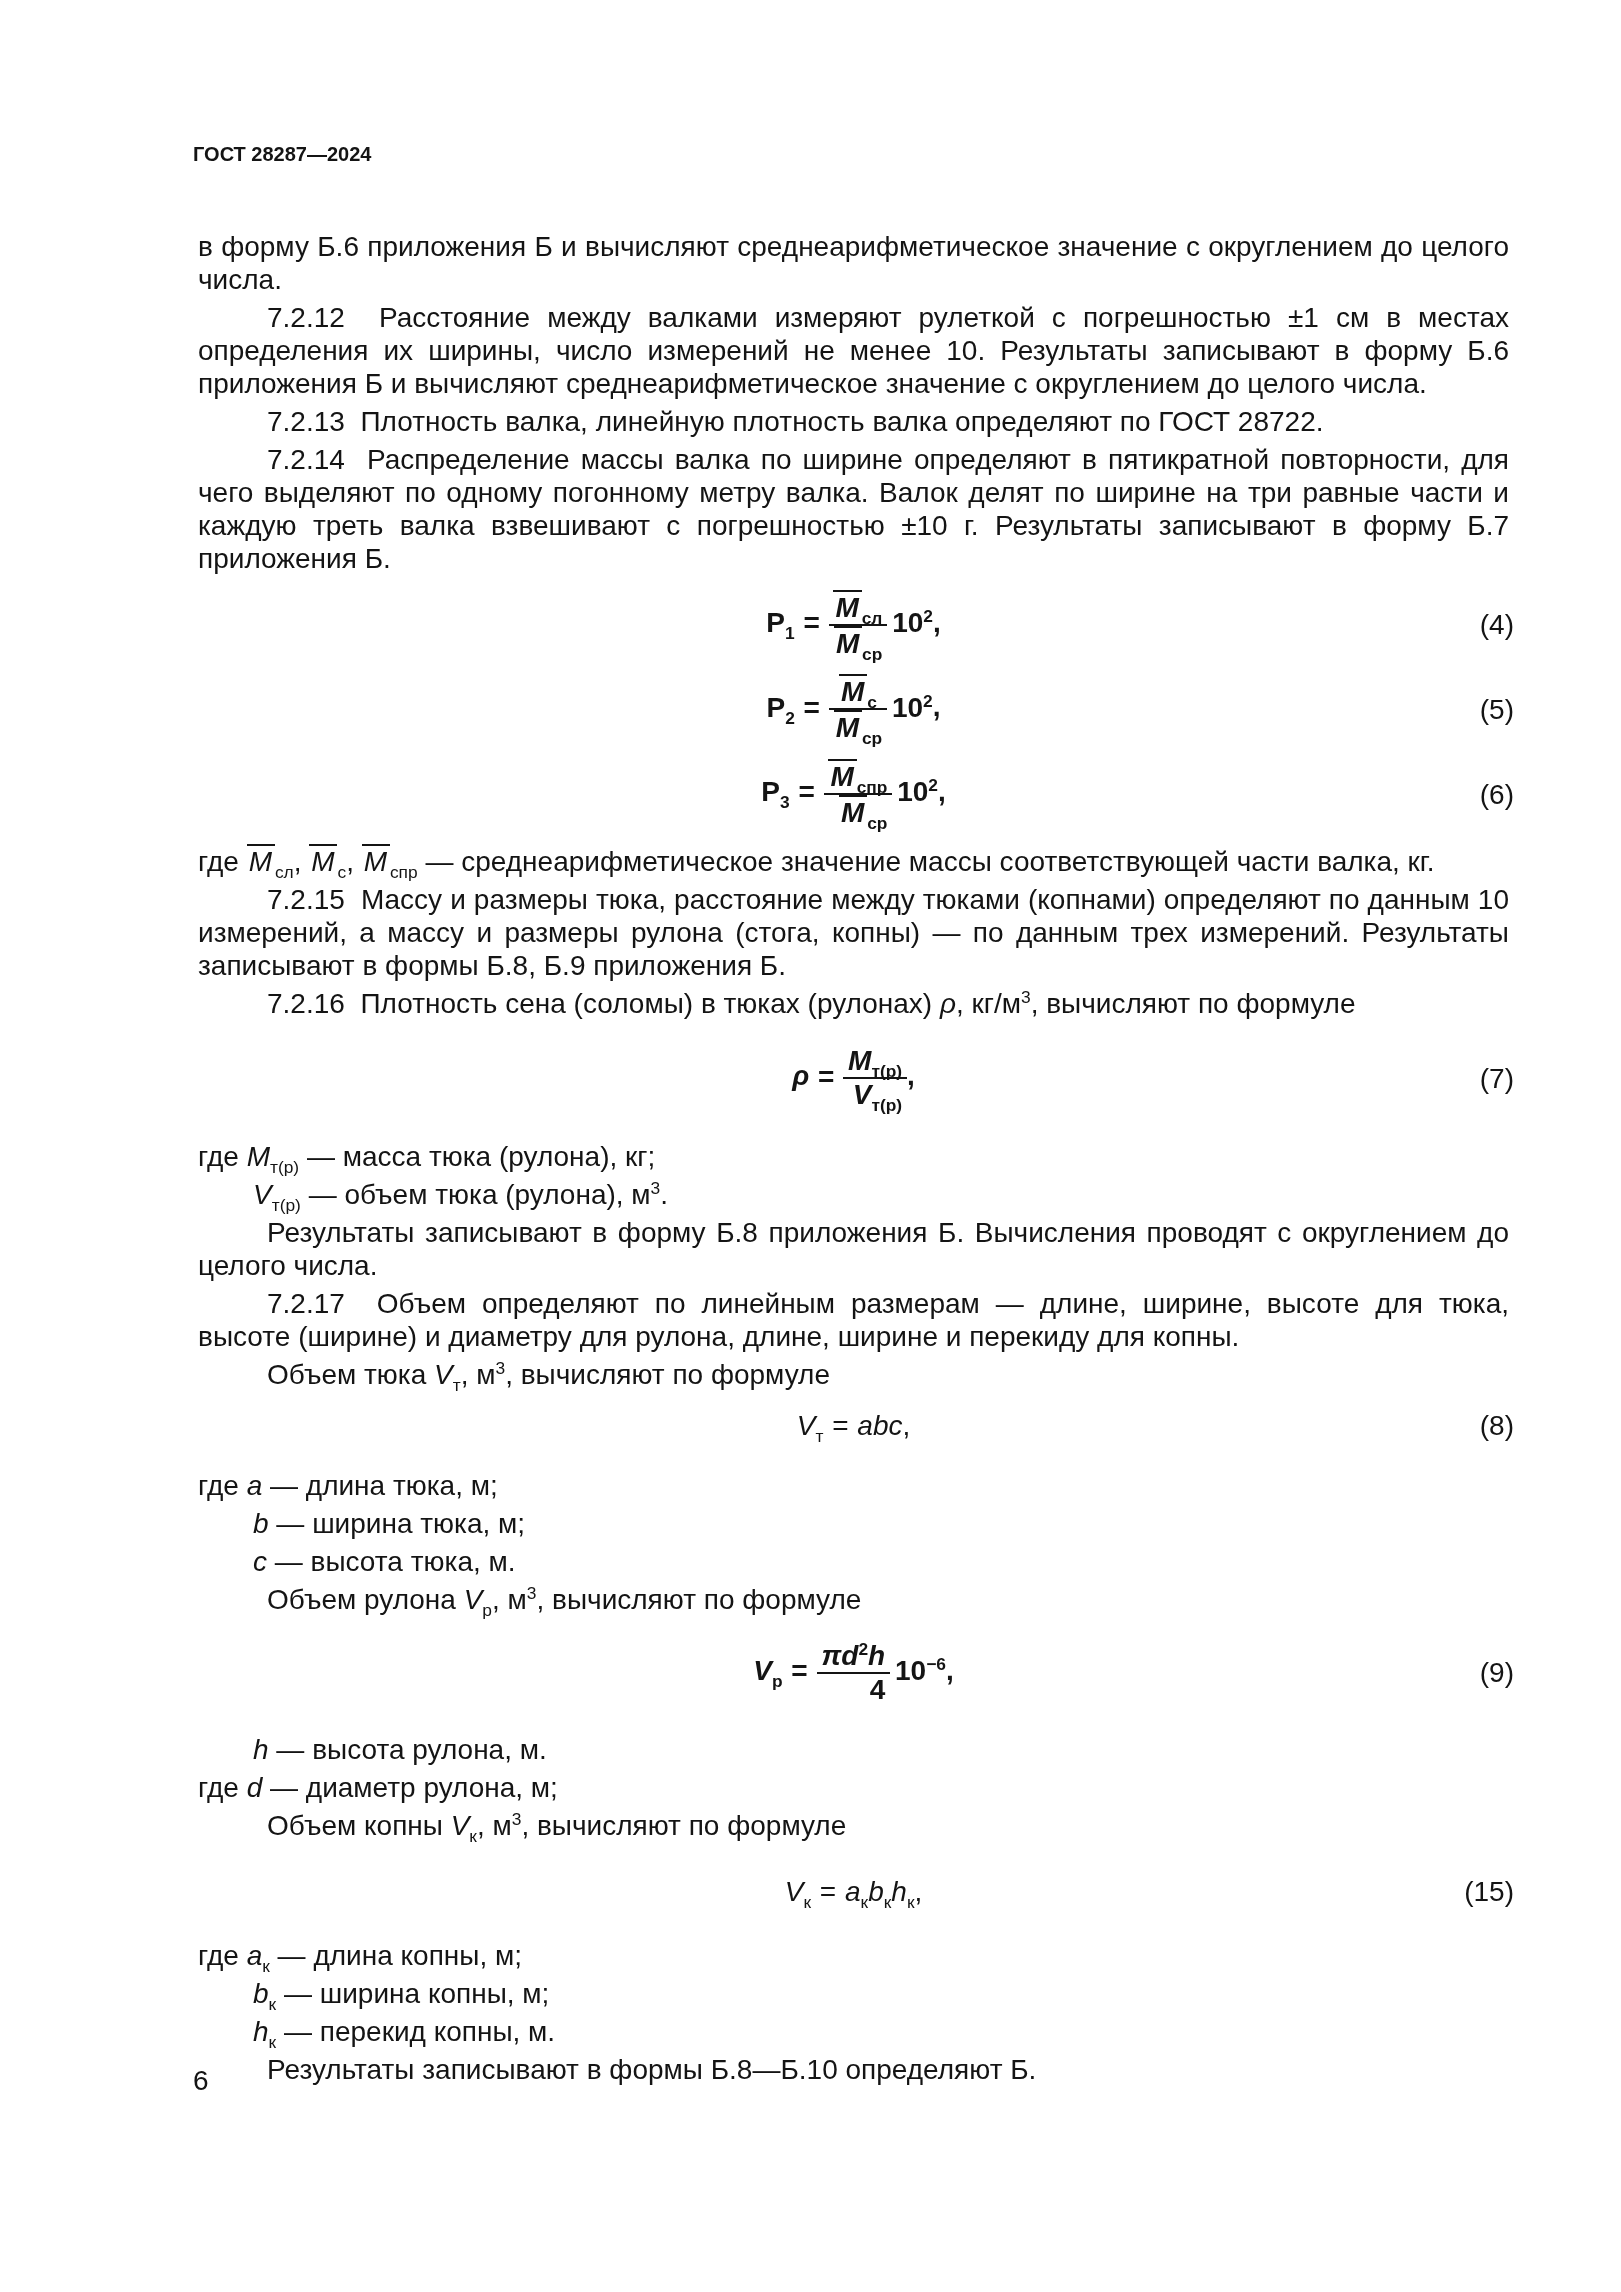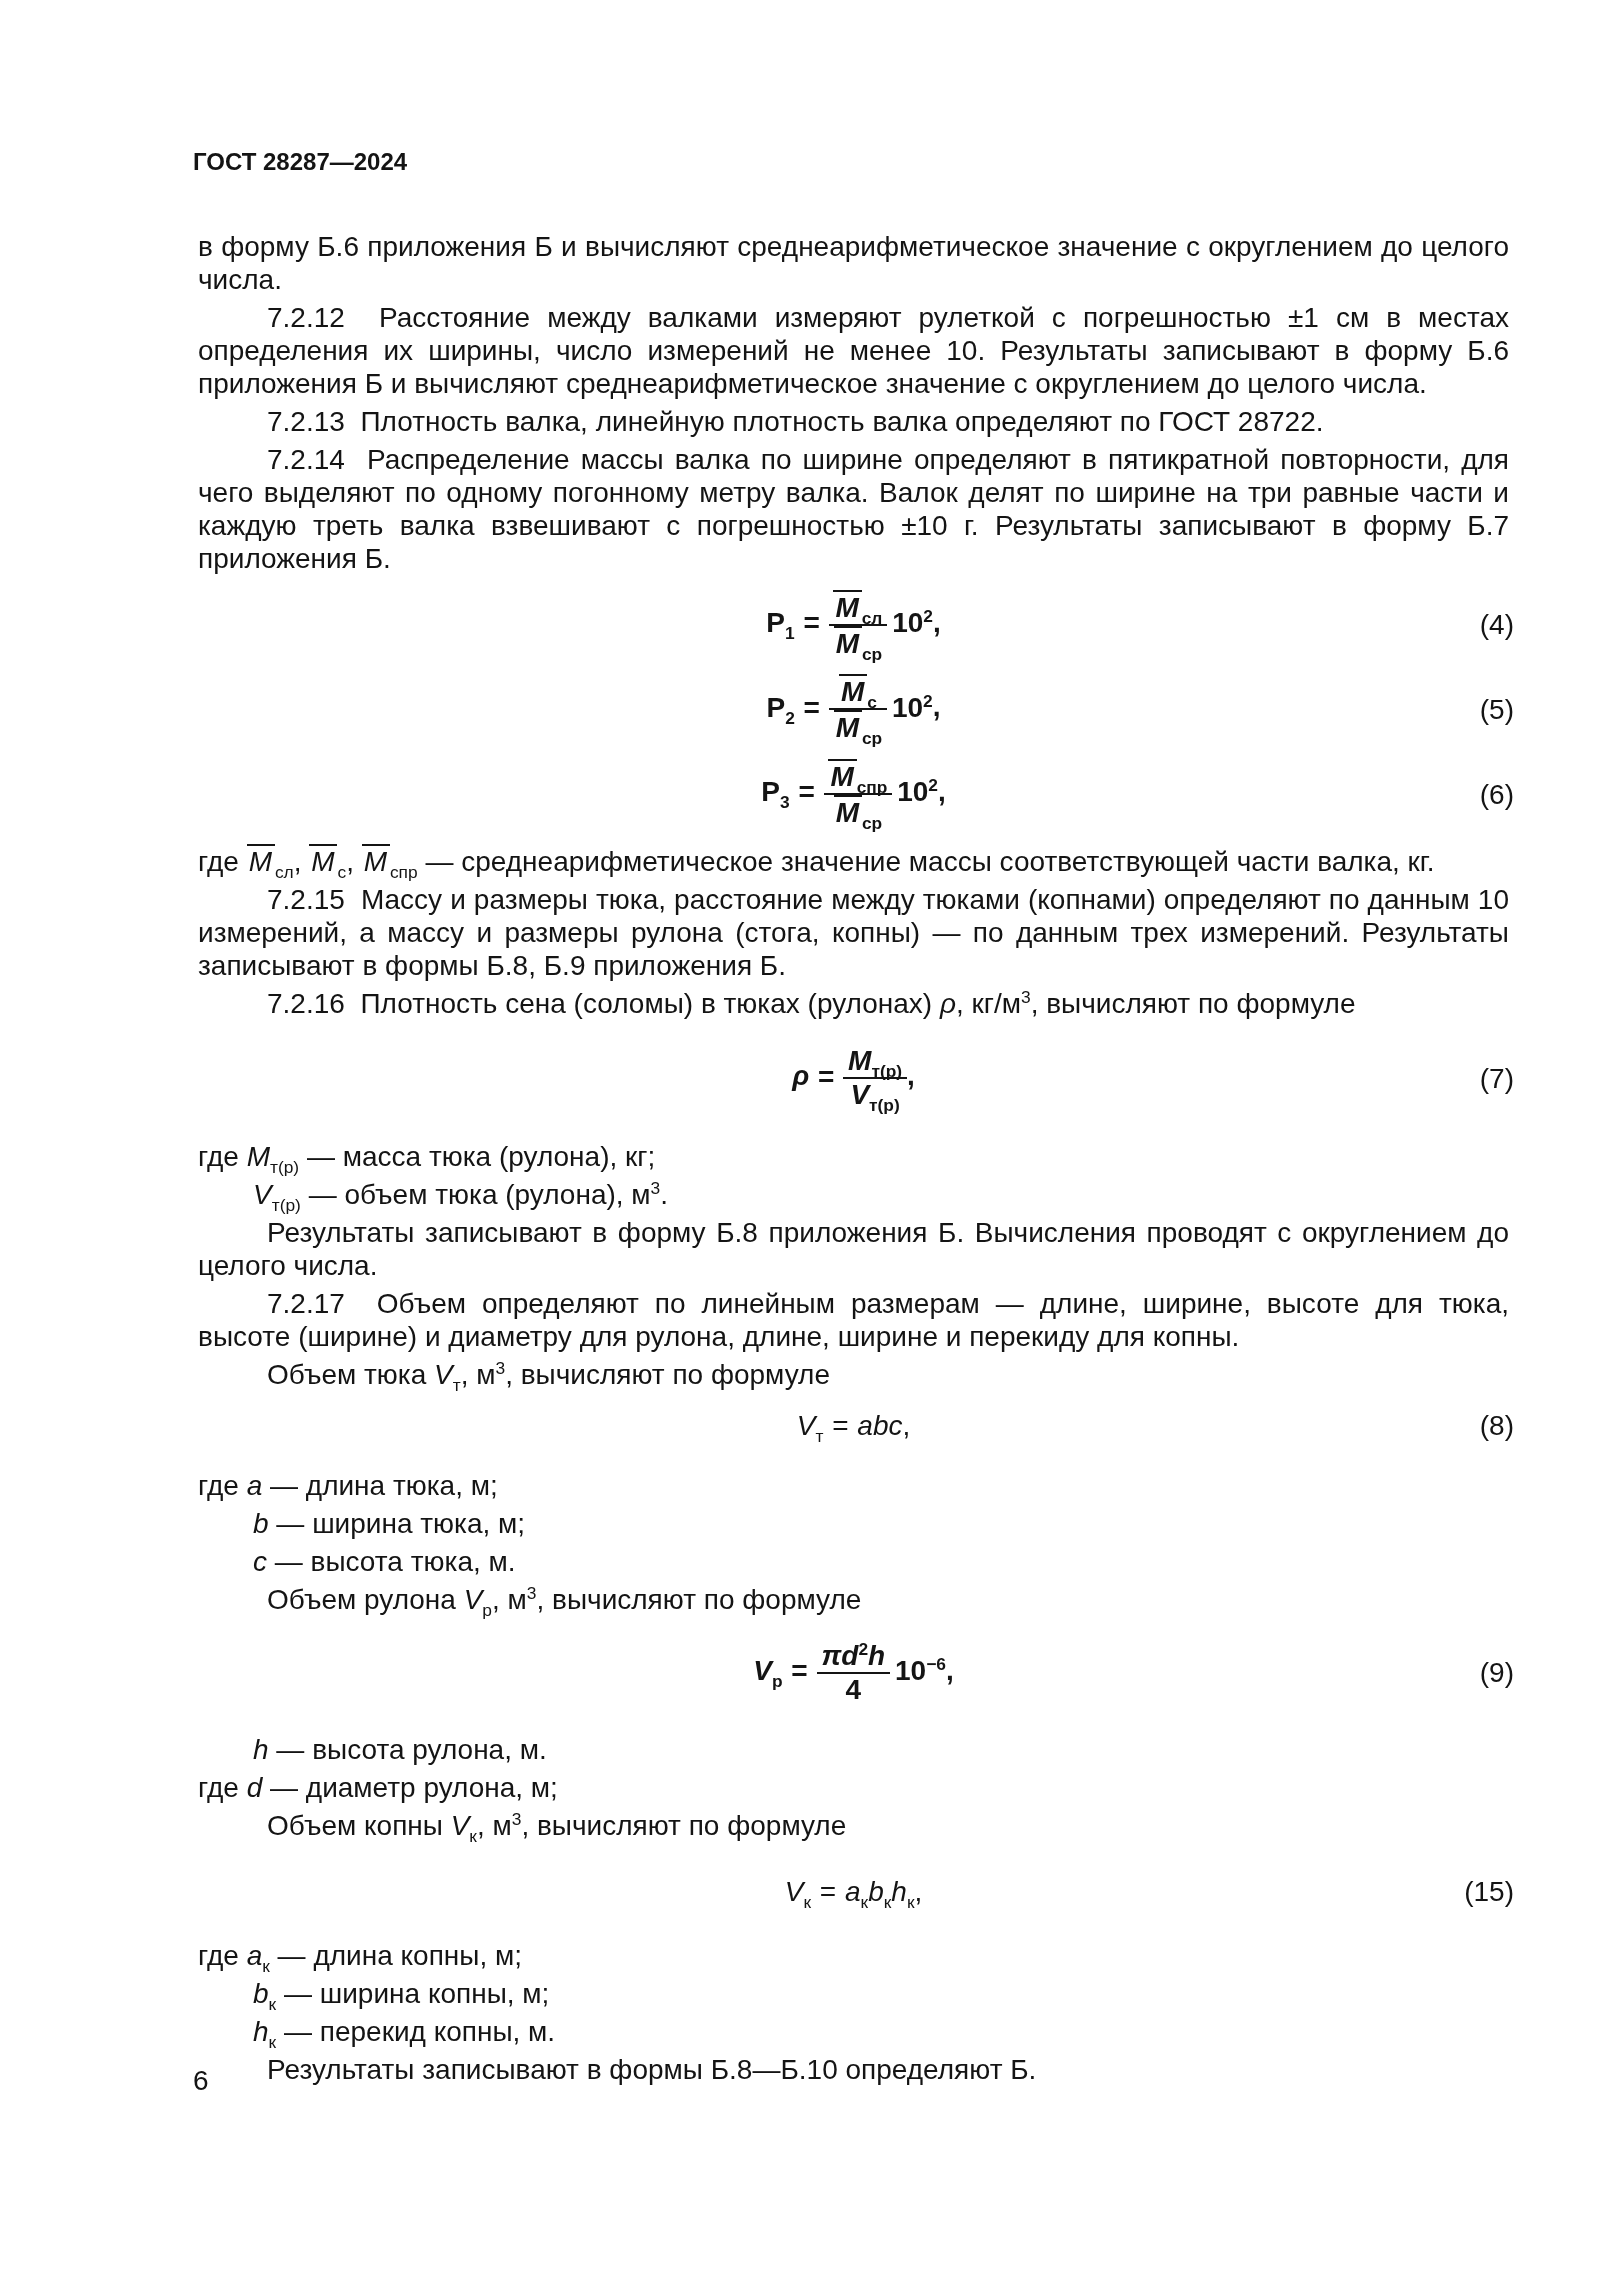--- a/index.html
+++ b/index.html
@@ -11,43 +11,43 @@
     background: #ffffff;
     color: #141414;
     font-family: "Liberation Sans", sans-serif;
     font-size: 28px;
     line-height: 33px;
     overflow: hidden;
   }
   .doc-header {
     position: absolute;
     left: 193px;
-    top: 145px;
+    top: 138px;
     font-weight: 700;
-    font-size: 24px;
+    font-size: 20px;
   }
   .content {
     position: absolute;
     left: 193px;
     top: 225px;
     width: 1321px;
   }
   .content p { margin: 5px; text-align: justify; }
   p.indent { text-indent: 69px; }
   p.where-line { text-align: left; }
   .cont { padding-left: 55px; }
 
   .eq { display: grid; grid-template-columns: 1fr auto 1fr; align-items: center; }
   .eq-label { text-align: right; }
   .eq-body { white-space: nowrap; }
   .bold { font-weight: 700; }
   .eq-rel { margin: 0 8.8px; }
   .frac { display: inline-block; vertical-align: middle; text-align: center; }
   .frac .num, .frac .den { display: block; line-height: 32px; padding: 0 4.9px; }
-  .frac .den { border-top: 2.9px solid #141414; }
+  .frac .den { border-top: 2.9px solid #141414; text-align: right; }
   .factor { margin-left: 4.9px; }
 
   sub { font-size: 0.62em; line-height: 0; }
   sup { font-size: 0.62em; line-height: 0; }
   .obar {
     font-style: italic;
     display: inline-block;
     border-top: 2.9px solid #141414;
     line-height: 1.0;
     padding: 2px 2.9px 0 2px;

